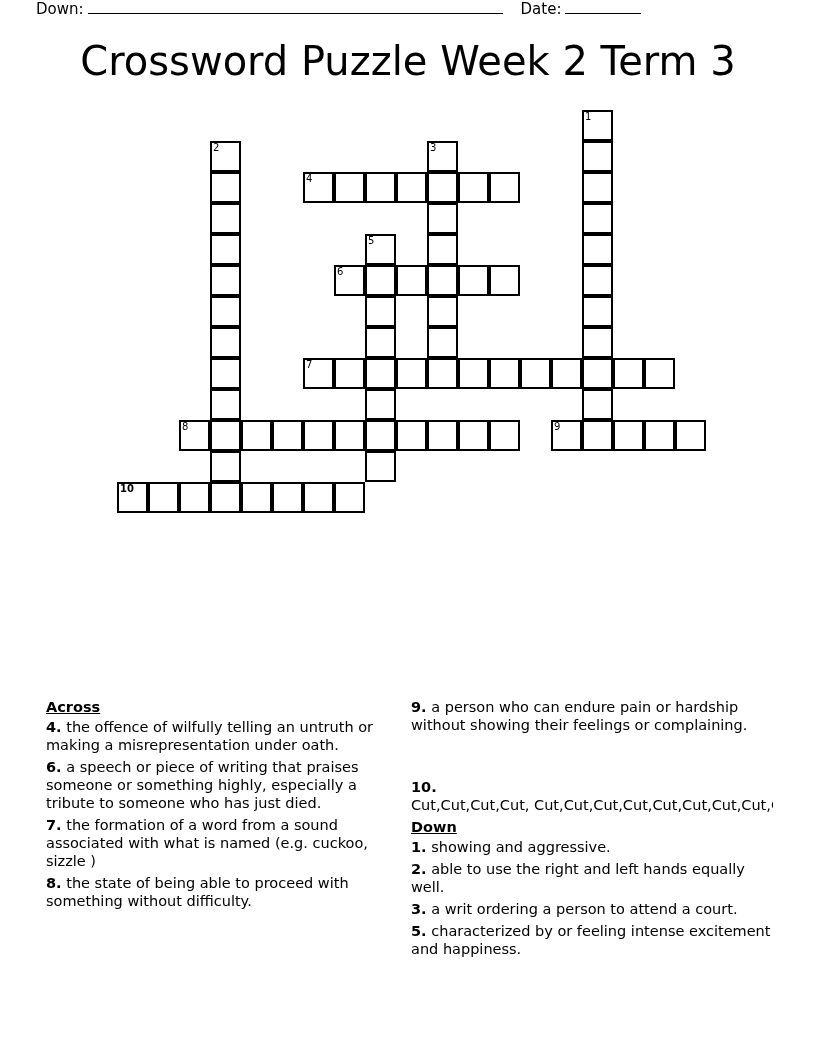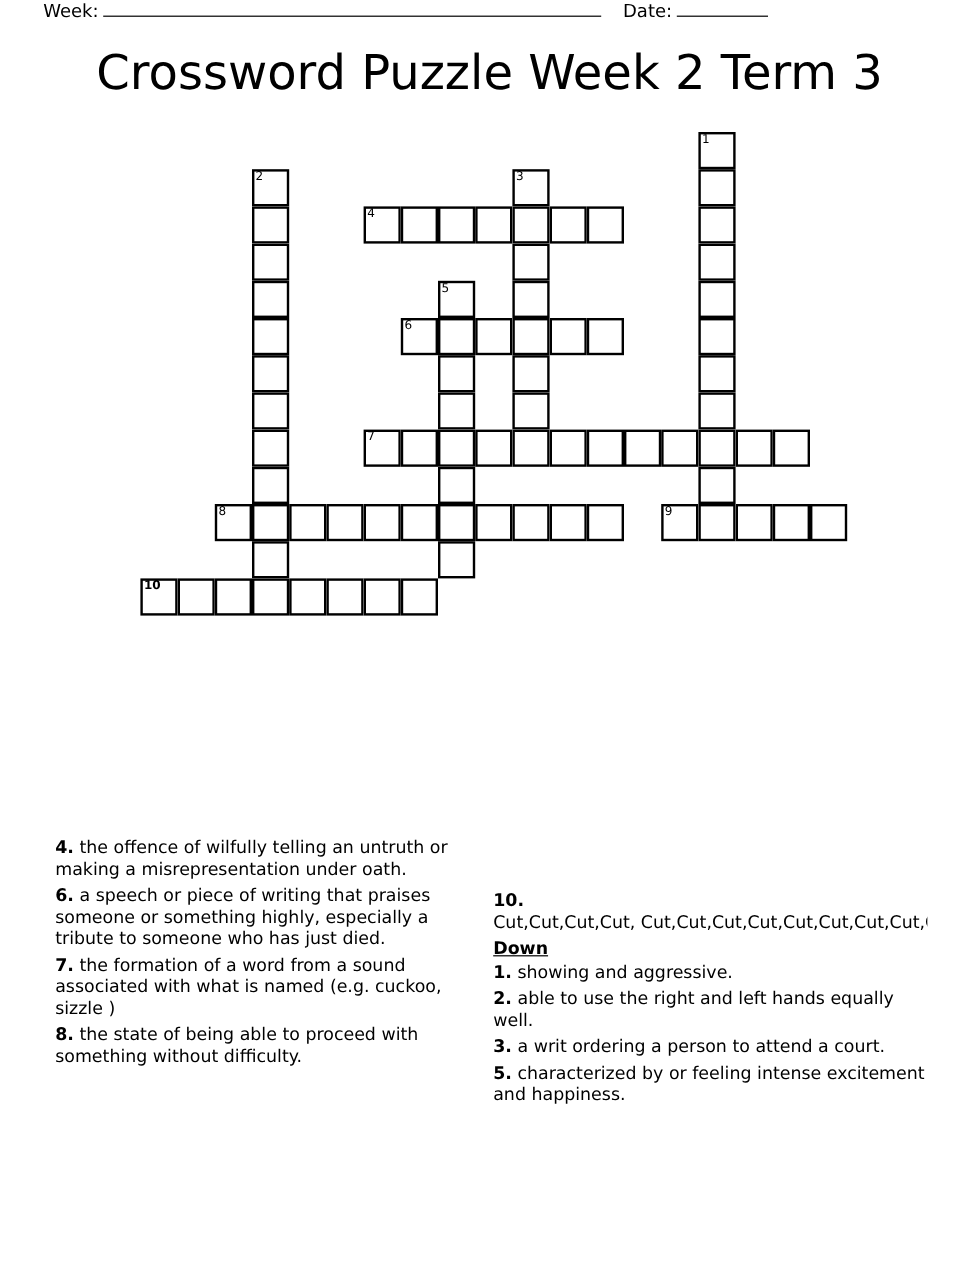--- a/index.html
+++ b/index.html
@@ -128,21 +128,21 @@
   .clue .longtext {
     display: block;
     white-space: nowrap;
     overflow: hidden;
   }
 </style>
 </head>
 <body>
 
 <div class="header-line">
-  <span class="name-label">Week:</span>
+  <span class="name-label">Down:</span>
   <span class="name-rule"></span>
   <span class="date-label">Date:</span>
   <span class="date-rule"></span>
 </div>
 
 <div class="puzzle-title">Crossword Puzzle Week 2 Term 3</div>
 
 <div id="grid-wrap">
     <div class="cell" style="left: 582px; top: 110px;">
       <span class="num">1</span>
@@ -239,39 +239,44 @@
     <div class="cell" style="left: 148px; top: 482px;"></div>
     <div class="cell" style="left: 179px; top: 482px;"></div>
     <div class="cell" style="left: 241px; top: 482px;"></div>
     <div class="cell" style="left: 272px; top: 482px;"></div>
     <div class="cell" style="left: 303px; top: 482px;"></div>
     <div class="cell" style="left: 334px; top: 482px;"></div>
   </div>
 
 <div class="clues">
   <div class="clue-col left">
+    <div class="clue-heading">Across</div>
     <div class="clue">
       <span class="cnum">4.</span>
       <span>the offence of wilfully telling an untruth or making a misrepresentation under oath.</span>
     </div>
     <div class="clue">
       <span class="cnum">6.</span>
       <span>a speech or piece of writing that praises someone or something highly, especially a tribute to someone who has just died.</span>
     </div>
     <div class="clue">
       <span class="cnum">7.</span>
       <span>the formation of a word from a sound associated with what is named (e.g. cuckoo, sizzle )</span>
     </div>
     <div class="clue">
       <span class="cnum">8.</span>
       <span>the state of being able to proceed with something without difficulty.</span>
     </div>
   </div>
 
   <div class="clue-col right">
+    <div class="clue">
+      <span class="cnum">9.</span>
+      <span>a person who can endure pain or hardship without showing their feelings or complaining.</span>
+    </div>
     <div class="clue nowrap-clip">
       <span class="cnum">10.</span>
       <span class="longtext">Cut,Cut,Cut,Cut, Cut,Cut,Cut,Cut,Cut,Cut,Cut,Cut,Cut,Cut,Cut,Cut,Cut,Cut,Cut,Cut</span>
     </div>
     <div class="clue-heading">Down</div>
     <div class="clue">
       <span class="cnum">1.</span>
       <span>showing and aggressive.</span>
     </div>
     <div class="clue">

